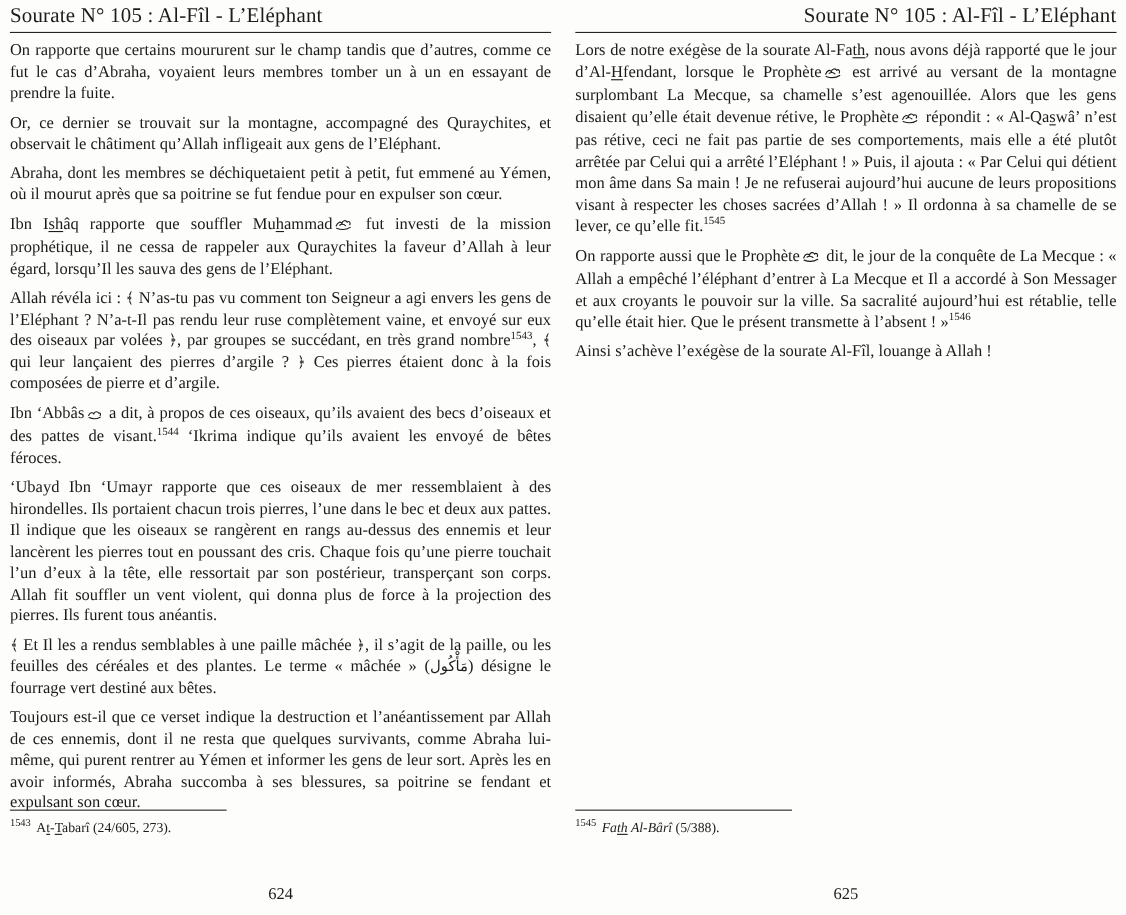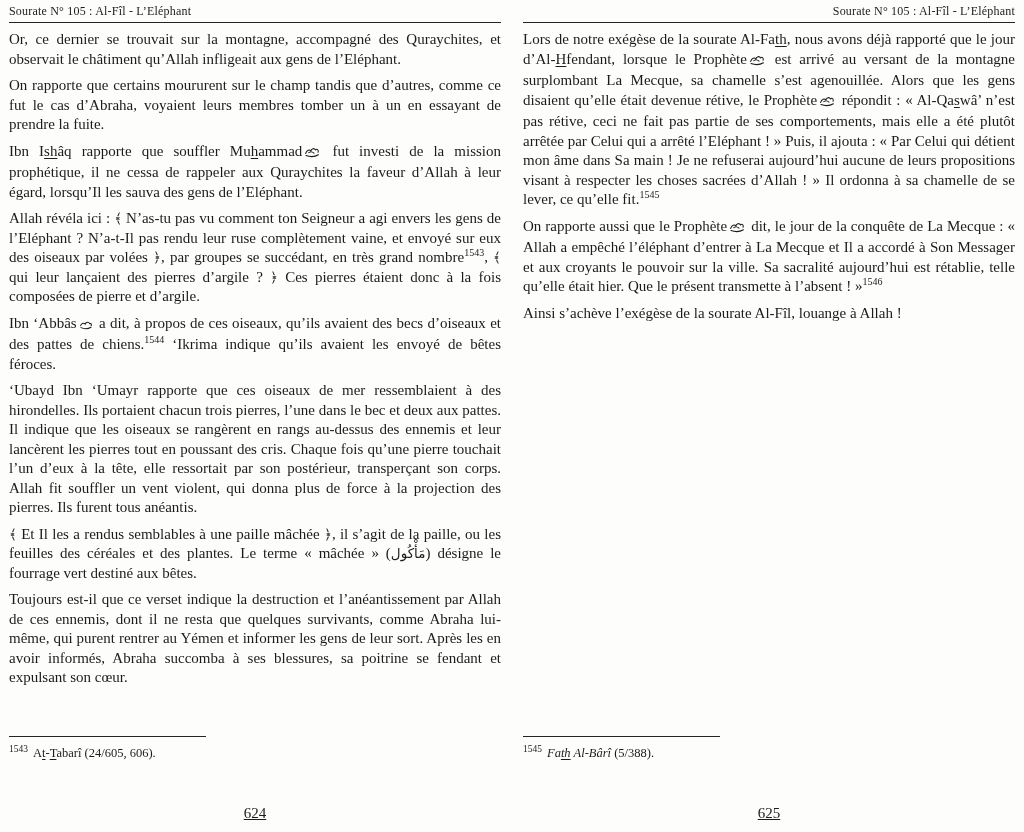--- a/index.html
+++ b/index.html
@@ -6,21 +6,21 @@
   body {
     width:1024px; height:832px; overflow:hidden;
     background:#fdfdfb; color:#1b1b1b;
     font-family:"Liberation Serif","DejaVu Serif",serif;
   }
   .spread { position:relative; width:1024px; height:832px; }
   .page { position:absolute; top:4px; width:492px; height:824px; }
   .page-left  { left:9px; }
   .page-right { left:523px; }
   .header {
-    font-size:12px; letter-spacing:.2px; padding-bottom:3px;
+    font-size:19px; letter-spacing:.2px; padding-bottom:3px;
     border-bottom:1.4px solid #242424; white-space:nowrap;
   }
   .page-right .header { text-align:right; }
   .body { margin-top:7px; }
   p.para {
     margin:0 0 7px 0; font-size:15px; line-height:1.3;
     text-align:justify; text-justify:inter-word;
   }
   .b { font-weight:normal; }
   .i { font-style:italic;margin-top:17px; }
@@ -28,48 +28,49 @@
   .sup { vertical-align:super; font-size:10px; line-height:0; }
   .ar, .glyph { font-family:"DejaVu Sans",sans-serif; font-size:13.5px; }
   .callig { display:inline-block; vertical-align:-2px; margin:0 2px; color:#1b1b1b; }
   .callig svg { display:inline-block; }
   .footnotes { position:absolute; left:0; top:732px; width:100%; }
   .fnrule { width:197px; border-top:1.3px solid #242424; margin-bottom:6px; }
   .fn { font-size:12.5px; line-height:1.45; }
   .fn .num { vertical-align:super; font-size:9.5px; margin-right:5px; }
   .pagenum {
     position:absolute; top:801px; left:0; width:100%;
-    text-align:center; font-size:15px;text-decoration:underline;
+    text-align:center; font-size:15px;
   }
 </style>
 </head>
 <body>
 
 <div class="spread">
 
   <div class="page page-left">
     <div class="header">Sourate N° 105 : Al-Fîl - L’Eléphant</div>
     <div class="body">
+        <p class="para"><span>On rapporte que certains moururent sur le champ tandis que d’autres, comme ce fut le cas d’Abraha, voyaient leurs membres tomber un à un en essayant de prendre la fuite.</span></p>
         <p class="para"><span>Or, ce dernier se trouvait sur la montagne, accompagné des Quraychites, et observait le châtiment qu’Allah infligeait aux gens de l’Eléphant.</span></p>
-        <p class="para"><span>On rapporte que certains moururent sur le champ tandis que d’autres, comme ce fut le cas d’Abraha, voyaient leurs membres tomber un à un en essayant de prendre la fuite.</span></p>
+        <p class="para"><span>Abraha, dont les membres se déchiquetaient petit à petit, fut emmené au Yémen, où il mourut après que sa poitrine se fut fendue pour en expulser son cœur.</span></p>
         <p class="para"><span>Ibn I</span><span class="u">sh</span><span>âq rapporte que souffler Mu</span><span class="u">h</span><span>ammad</span><span class="callig"><svg width="16" height="13" viewBox="0 0 20 15">
               <path d="M2 10 C3.5 5.5 7 4.5 8.5 7 C9 3.5 13 3 14.5 5.5 C16.5 3.5 18.5 6 17.5 8.5 M2.5 12.5 C8 14.5 14 14 18 11.5 M6 9 C8 7.5 11 8 12.5 9.5" fill="none" stroke="currentColor" stroke-width="1.3" stroke-linecap="round"></path>
             </svg></span><span> fut investi de la mission prophétique, il ne cessa de rappeler aux Quraychites la faveur d’Allah à leur égard, lorsqu’Il les sauva des gens de l’Eléphant.</span></p>
         <p class="para"><span>Allah révéla ici : </span><span class="b glyph">﴾</span><span class="b"> N’as-tu pas vu comment ton Seigneur a agi envers les gens de l’Eléphant ? N’a-t-Il pas rendu leur ruse complètement vaine, et envoyé sur eux des oiseaux par volées </span><span class="b glyph">﴿</span><span>, par groupes se succédant, en très grand nombre</span><span class="sup">1543</span><span>, </span><span class="b glyph">﴾</span><span class="b"> qui leur lançaient des pierres d’argile ? </span><span class="b glyph">﴿</span><span> Ces pierres étaient donc à la fois composées de pierre et d’argile.</span></p>
         <p class="para"><span>Ibn ‘Abbâs</span><span class="callig"><svg width="14" height="11" viewBox="0 0 18 13">
               <path d="M2 8 C3.5 4.5 6.5 4 8 6 C9 3 12.5 3 14 5.5 C15.5 4.5 16.5 6.5 15.5 8 M2.5 10.5 C7 12.5 12 12 15.5 10" fill="none" stroke="currentColor" stroke-width="1.3" stroke-linecap="round"></path>
-            </svg></span><span> a dit, à propos de ces oiseaux, qu’ils avaient des becs d’oiseaux et des pattes de chiens.</span><span class="sup">1544</span><span> ‘Ikrima indique qu’ils avaient les envoyé de bêtes féroces.</span></p>
+            </svg></span><span> a dit, à propos de ces oiseaux, qu’ils avaient des becs d’oiseaux et des pattes de visant.</span><span class="sup">1544</span><span> ‘Ikrima indique qu’ils avaient les envoyé de bêtes féroces.</span></p>
         <p class="para"><span>‘Ubayd Ibn ‘Umayr rapporte que ces oiseaux de mer ressemblaient à des hirondelles. Ils portaient chacun trois pierres, l’une dans le bec et deux aux pattes. Il indique que les oiseaux se rangèrent en rangs au-dessus des ennemis et leur lancèrent les pierres tout en poussant des cris. Chaque fois qu’une pierre touchait l’un d’eux à la tête, elle ressortait par son postérieur, transperçant son corps. Allah fit souffler un vent violent, qui donna plus de force à la projection des pierres. Ils furent tous anéantis.</span></p>
         <p class="para"><span class="b glyph">﴾</span><span class="b"> Et Il les a rendus semblables à une paille mâchée </span><span class="b glyph">﴿</span><span>, il s’agit de la paille, ou les feuilles des céréales et des plantes. Le terme « mâchée » (</span><span class="ar">مَأْكُول</span><span>) désigne le fourrage vert destiné aux bêtes.</span></p>
         <p class="para"><span>Toujours est-il que ce verset indique la destruction et l’anéantissement par Allah de ces ennemis, dont il ne resta que quelques survivants, comme Abraha lui-même, qui purent rentrer au Yémen et informer les gens de leur sort. Après les en avoir informés, Abraha succomba à ses blessures, sa poitrine se fendant et expulsant son cœur.</span></p>
       </div>
     <div class="footnotes">
       <div class="fnrule"></div>
       <div>
-          <div class="fn"><span class="num">1543</span><span>A</span><span class="u">t</span><span>-</span><span class="u">T</span><span>abarî (24/605, 606).</span></div>
+          <div class="fn"><span class="num">1543</span><span>A</span><span class="u">t</span><span>-</span><span class="u">T</span><span>abarî (24/605, 273).</span></div>
         </div>
     </div>
     <div class="pagenum">624</div>
   </div>
 
   <div class="page page-right">
     <div class="header">Sourate N° 105 : Al-Fîl - L’Eléphant</div>
     <div class="body">
         <p class="para"><span>Lors de notre exégèse de la sourate Al-Fa</span><span class="u">th</span><span>, nous avons déjà rapporté que le jour d’Al-</span><span class="u">H</span><span>fendant, lorsque le Prophète</span><span class="callig"><svg width="16" height="13" viewBox="0 0 20 15">
               <path d="M2 10 C3.5 5.5 7 4.5 8.5 7 C9 3.5 13 3 14.5 5.5 C16.5 3.5 18.5 6 17.5 8.5 M2.5 12.5 C8 14.5 14 14 18 11.5 M6 9 C8 7.5 11 8 12.5 9.5" fill="none" stroke="currentColor" stroke-width="1.3" stroke-linecap="round"></path>

